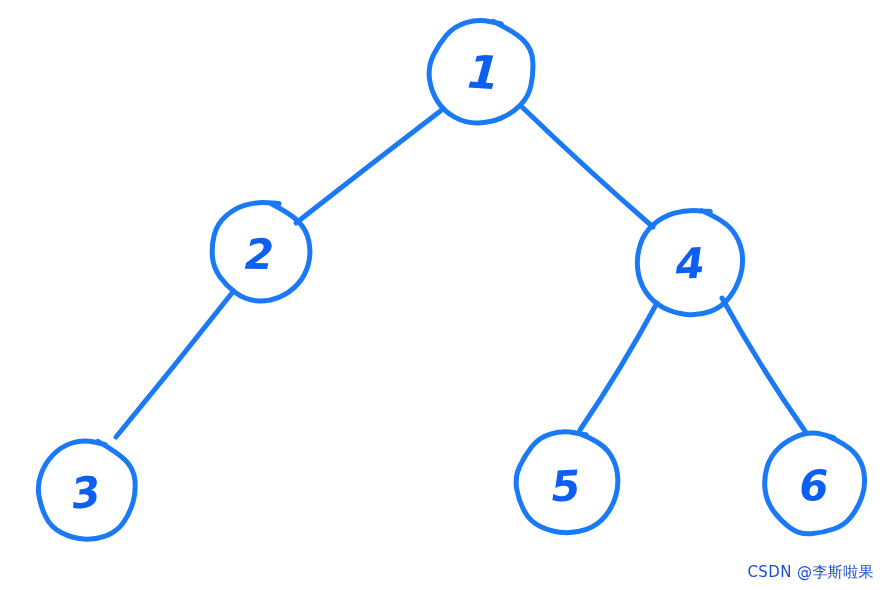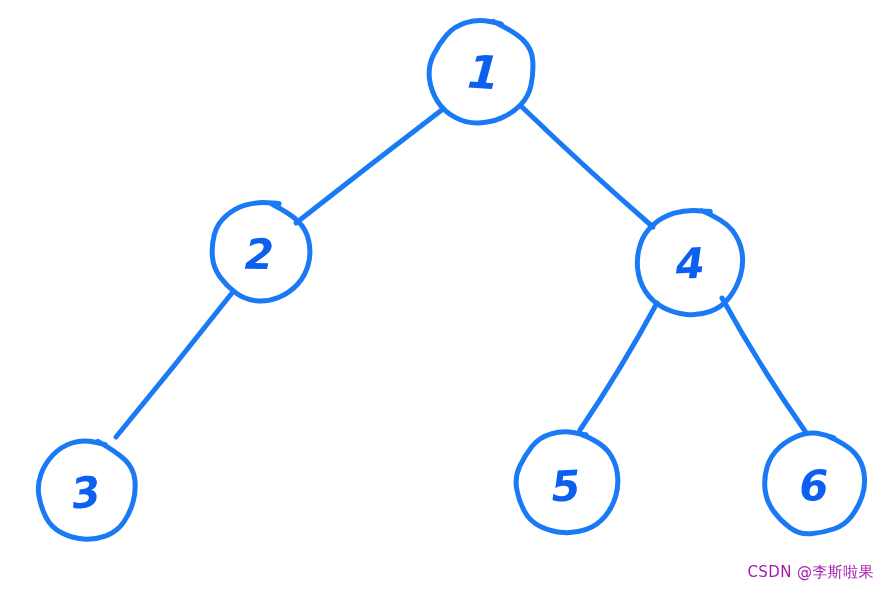--- a/index.html
+++ b/index.html
@@ -43,21 +43,21 @@
     dominant-baseline: central;
     user-select: none;
   }
   #watermark {
     position: absolute;
     right: 14px;
     bottom: 8px;
     font-family: "DejaVu Sans", sans-serif;
     font-size: 15px;
     letter-spacing: 0.4px;
-    color: #a21caf;
+    color: #1d4ed8;
     white-space: nowrap;
     user-select: none;
   }
 </style>
 </head>
 <body>
 
 <div id="canvas-wrap">
 
   <svg id="tree-svg" viewBox="0 0 888 590">

